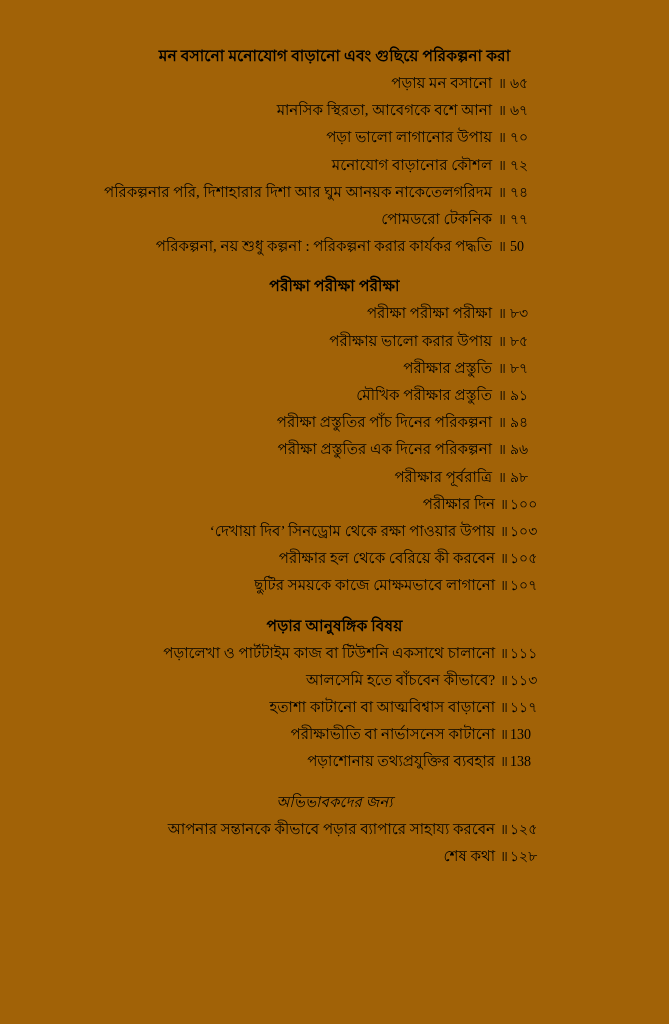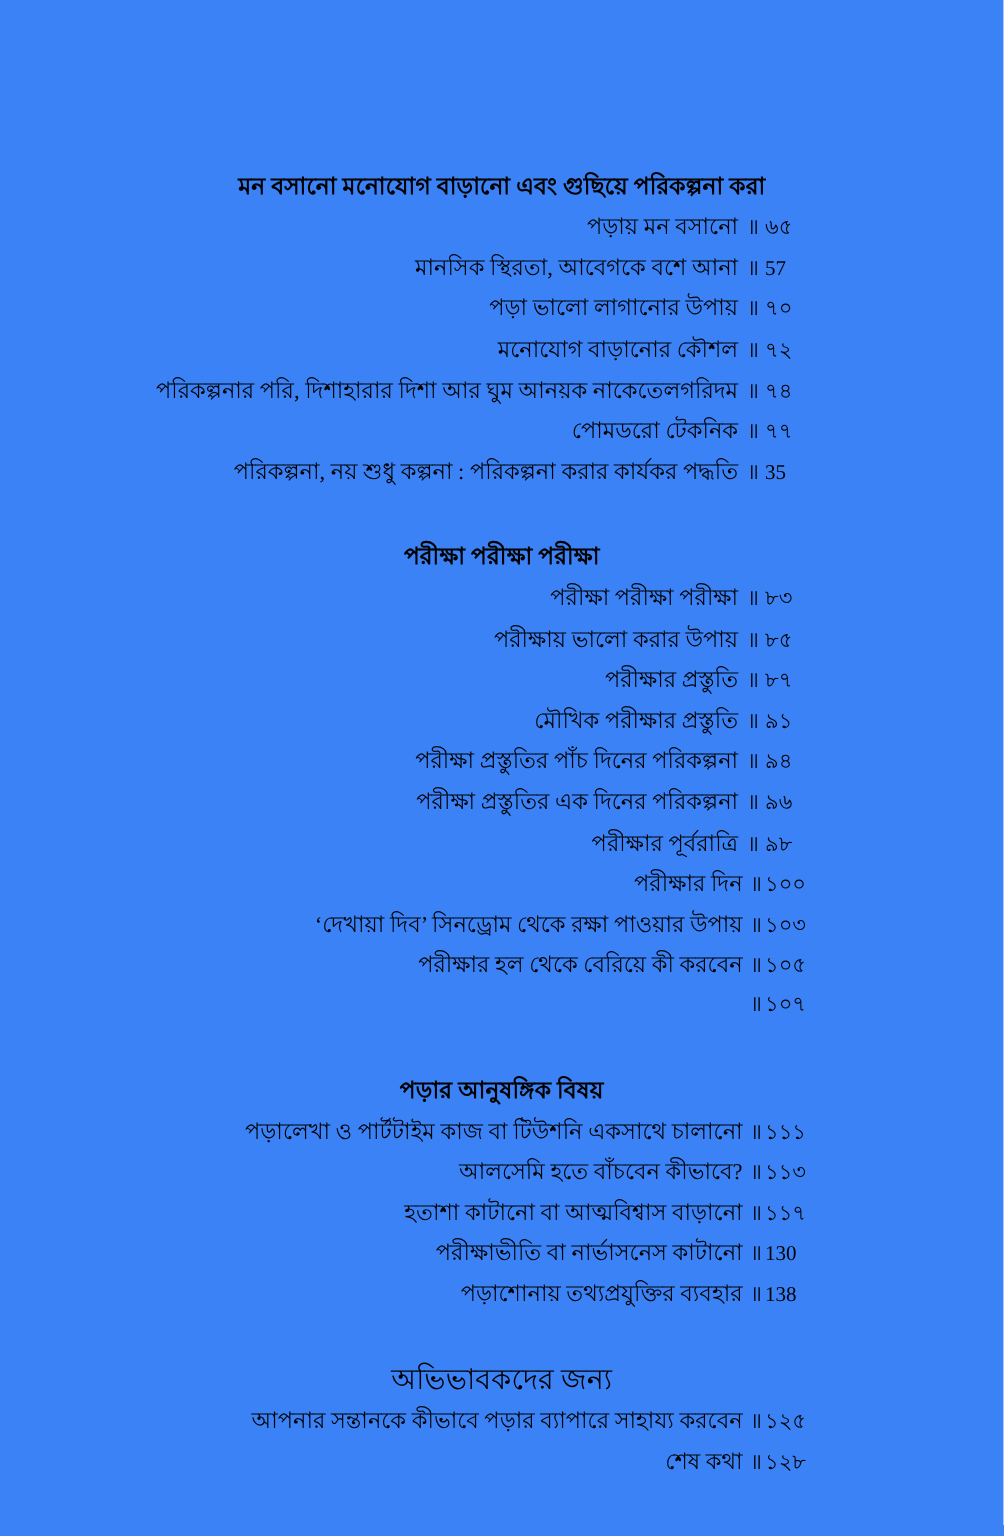--- a/index.html
+++ b/index.html
@@ -16,55 +16,56 @@
     color: #000000;
     -webkit-font-smoothing: antialiased;
     overflow: hidden;
   }
 
   .page {
     position: relative;
     width: 669px;
     height: 1024px;
     box-sizing: border-box;
-    padding: 112px 129px 0 129px;
-    background: #3b82f6;
+    padding: 43px 129px 0 129px;
+    background: #a16207;
   }
 
   
   .toc {
     display: block;
     width: 100%;
   }
 
   .section {
     display: block;
     margin: 0;
     padding: 0;
   }
 
   .section + .section {
-    margin-top: 30px;
+    margin-top: 13px;
   }
 
   .section-heading {
     display: block;
     text-align: center;
     font-weight: bold;
     font-size: 15.5px;
     line-height: 26px;
     letter-spacing: 0.1px;
     white-space: nowrap;
     margin: 0 0 1px 0;
   }
 
   .section-heading.sub {
     font-weight: normal;
-    font-size: 19px;
+    font-size: 15px;
     margin-top: 2px;
+    font-style: italic;
   }
 
   .entries {
     display: block;
     list-style: none;
     margin: 0;
     padding: 0;
   }
 
   .entry {
@@ -109,21 +110,21 @@
         <div class="section-heading">মন বসানো মনোযোগ বাড়ানো এবং গুছিয়ে পরিকল্পনা করা</div>
         <div class="entries">
           <div class="entry">
             <span class="entry-title">পড়ায় মন বসানো</span>
             <span class="entry-sep">॥</span>
             <span class="entry-page">৬৫</span>
           </div>
           <div class="entry">
             <span class="entry-title">মানসিক স্থিরতা, আবেগকে বশে আনা</span>
             <span class="entry-sep">॥</span>
-            <span class="entry-page">57</span>
+            <span class="entry-page">৬৭</span>
           </div>
           <div class="entry">
             <span class="entry-title">পড়া ভালো লাগানোর উপায়</span>
             <span class="entry-sep">॥</span>
             <span class="entry-page">৭০</span>
           </div>
           <div class="entry">
             <span class="entry-title">মনোযোগ বাড়ানোর কৌশল</span>
             <span class="entry-sep">॥</span>
             <span class="entry-page">৭২</span>
@@ -134,21 +135,21 @@
             <span class="entry-page">৭৪</span>
           </div>
           <div class="entry">
             <span class="entry-title">পোমডরো টেকনিক</span>
             <span class="entry-sep">॥</span>
             <span class="entry-page">৭৭</span>
           </div>
           <div class="entry">
             <span class="entry-title">পরিকল্পনা, নয় শুধু কল্পনা : পরিকল্পনা করার কার্যকর পদ্ধতি</span>
             <span class="entry-sep">॥</span>
-            <span class="entry-page">35</span>
+            <span class="entry-page">50</span>
           </div>
         </div>
       </div>
       <div class="section">
         <div class="section-heading">পরীক্ষা পরীক্ষা পরীক্ষা</div>
         <div class="entries">
           <div class="entry">
             <span class="entry-title">পরীক্ষা পরীক্ষা পরীক্ষা</span>
             <span class="entry-sep">॥</span>
             <span class="entry-page">৮৩</span>
@@ -192,20 +193,21 @@
             <span class="entry-title">‘দেখায়া দিব’ সিনড্রোম থেকে রক্ষা পাওয়ার উপায়</span>
             <span class="entry-sep">॥</span>
             <span class="entry-page">১০৩</span>
           </div>
           <div class="entry wide">
             <span class="entry-title">পরীক্ষার হল থেকে বেরিয়ে কী করবেন</span>
             <span class="entry-sep">॥</span>
             <span class="entry-page">১০৫</span>
           </div>
           <div class="entry wide">
+            <span class="entry-title">ছুটির সময়কে কাজে মোক্ষমভাবে লাগানো</span>
             <span class="entry-sep">॥</span>
             <span class="entry-page">১০৭</span>
           </div>
         </div>
       </div>
       <div class="section">
         <div class="section-heading">পড়ার আনুষঙ্গিক বিষয়</div>
         <div class="entries">
           <div class="entry wide">
             <span class="entry-title">পড়ালেখা ও পার্টটাইম কাজ বা টিউশনি একসাথে চালানো</span>

